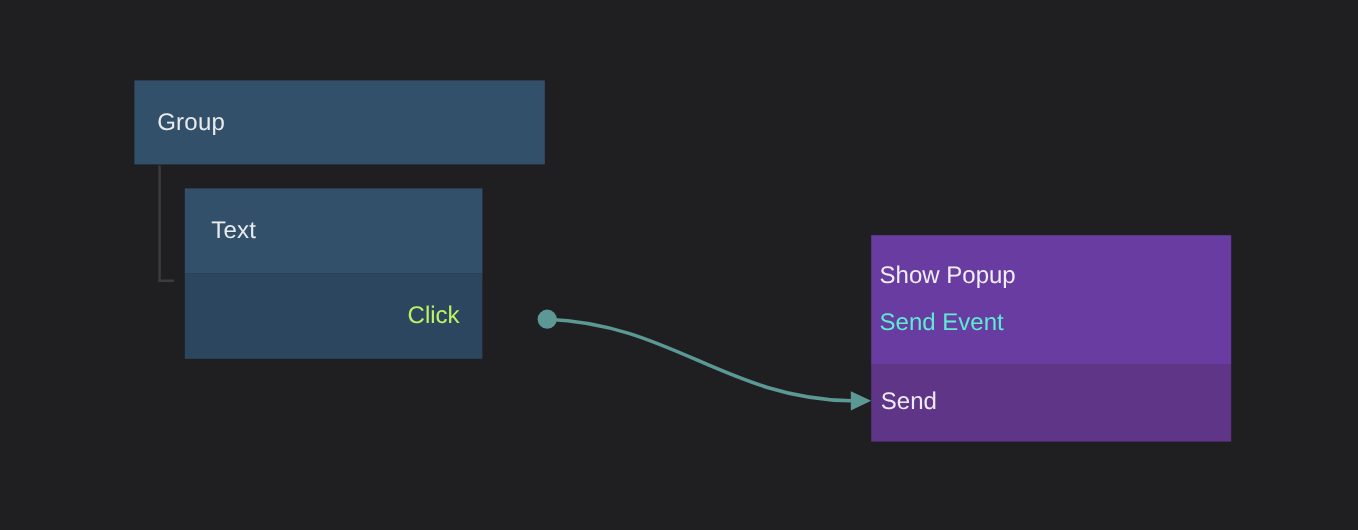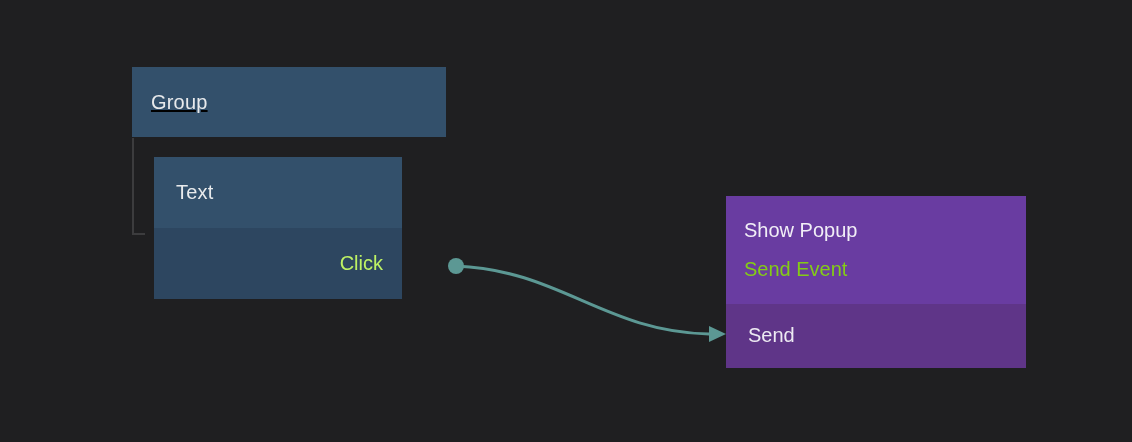--- a/index.html
+++ b/index.html
@@ -10,23 +10,23 @@
   }
   .canvas {
     position: relative;
     width: 1132px; height: 442px;
     background: #1f1f21;
   }
   .node { position: absolute; box-sizing: border-box; }
 
   
   .node-group {
-    left: 132px; top: 67px; width: 314px; height: 70px;
+    left: 112px; top: 67px; width: 342px; height: 70px;
     background: #33506b;
-    display: flex; align-items: center; text-decoration: underline;
+    display: flex; align-items: center;
   }
   .node-title {
     color: #e8eaec; font-size: 20px; font-weight: 400;
     letter-spacing: 0.2px;
   }
   .node-group .node-title { padding-left: 19px; }
 
   
   .node-text {
     left: 154px; top: 157px; width: 248px; height: 142px;
@@ -46,27 +46,27 @@
   }
 
   
   .node-popup {
     left: 726px; top: 196px; width: 300px; height: 172px;
     display: flex; flex-direction: column;
   }
   .popup-header {
     height: 118px; background: #693ca1;
     display: flex; flex-direction: column; justify-content: center;
-    padding-left: 18px; box-sizing: border-box; gap: 16px;
+    padding-left: 7px; box-sizing: border-box; gap: 16px;
   }
   .popup-title { color: #f1eef6; font-size: 20px; font-weight: 400; }
-  .popup-subtitle { color: #84cc16; font-size: 20px; font-weight: 400; }
+  .popup-subtitle { color: #5eead4; font-size: 20px; font-weight: 400; }
   .popup-input-row {
     height: 70px; background: #5f3588;
-    display: flex; align-items: center; padding-left: 22px;
+    display: flex; align-items: center; padding-left: 8px;
     box-sizing: border-box;
   }
   .popup-input-row span { color: #edeaf2; font-size: 20px; }
 
   
   svg.overlay {
     position: absolute; left: 0; top: 0;
     width: 1132px; height: 442px;
     pointer-events: none;
     z-index: 3;

